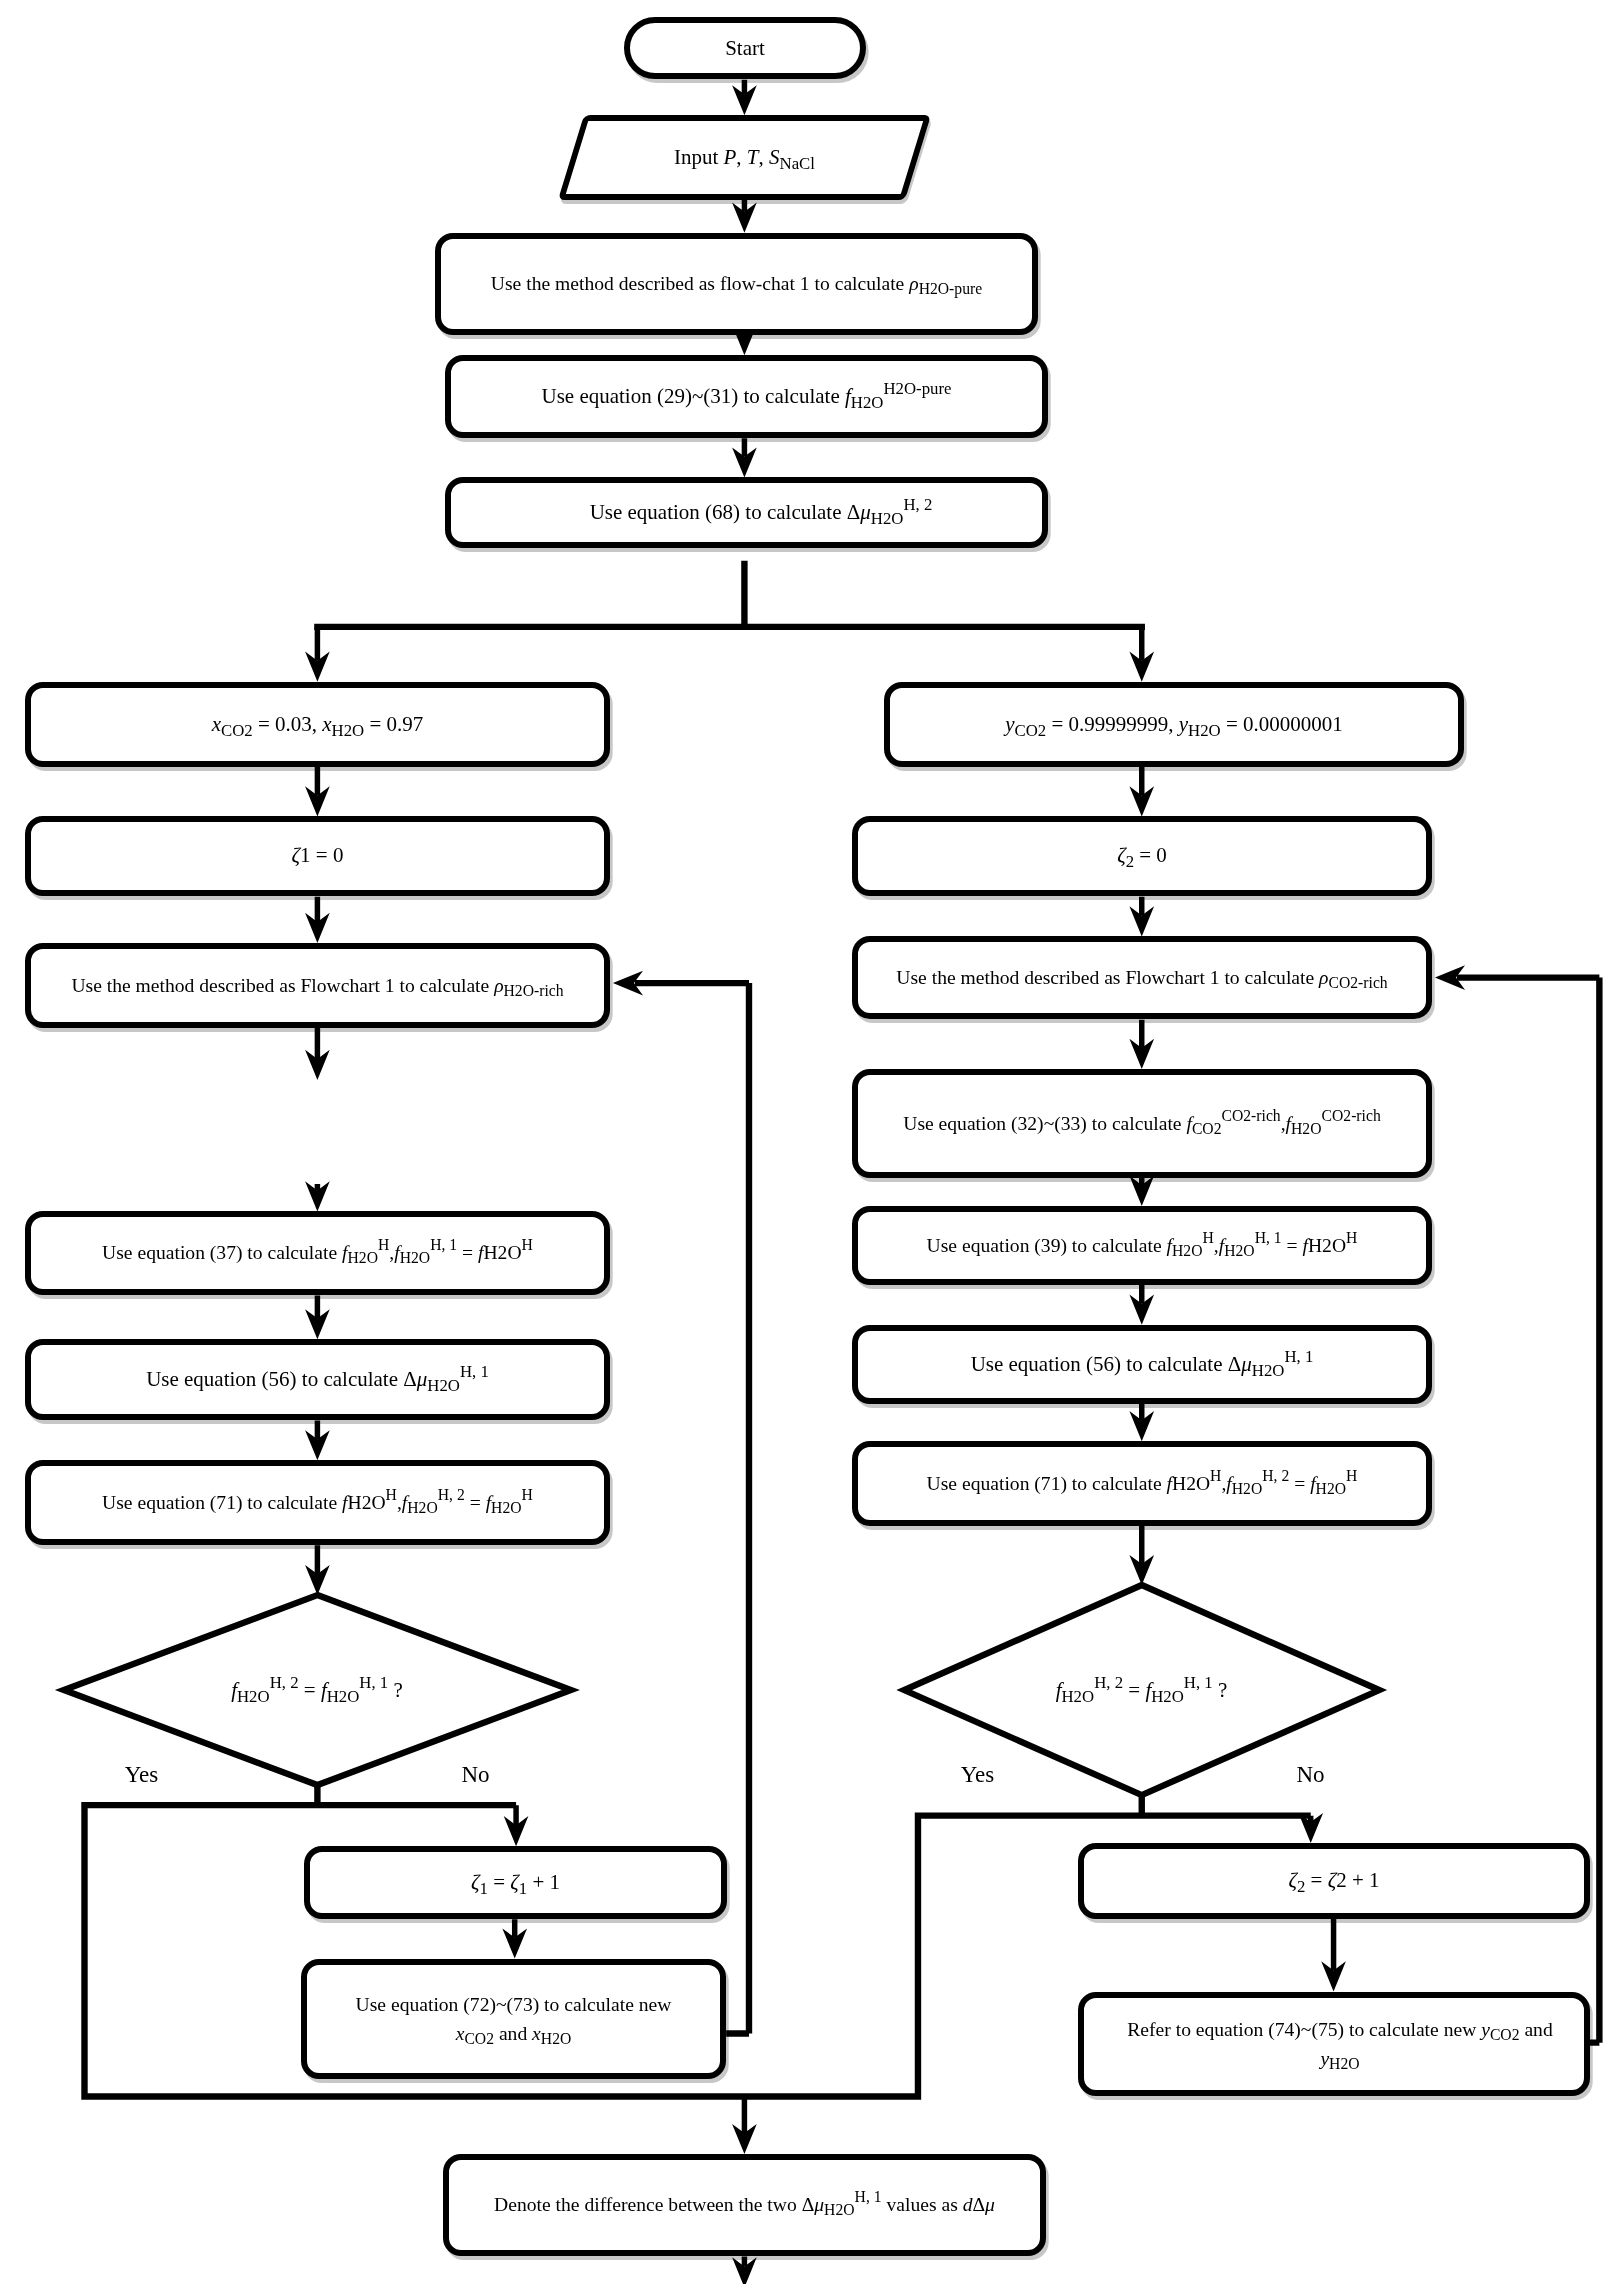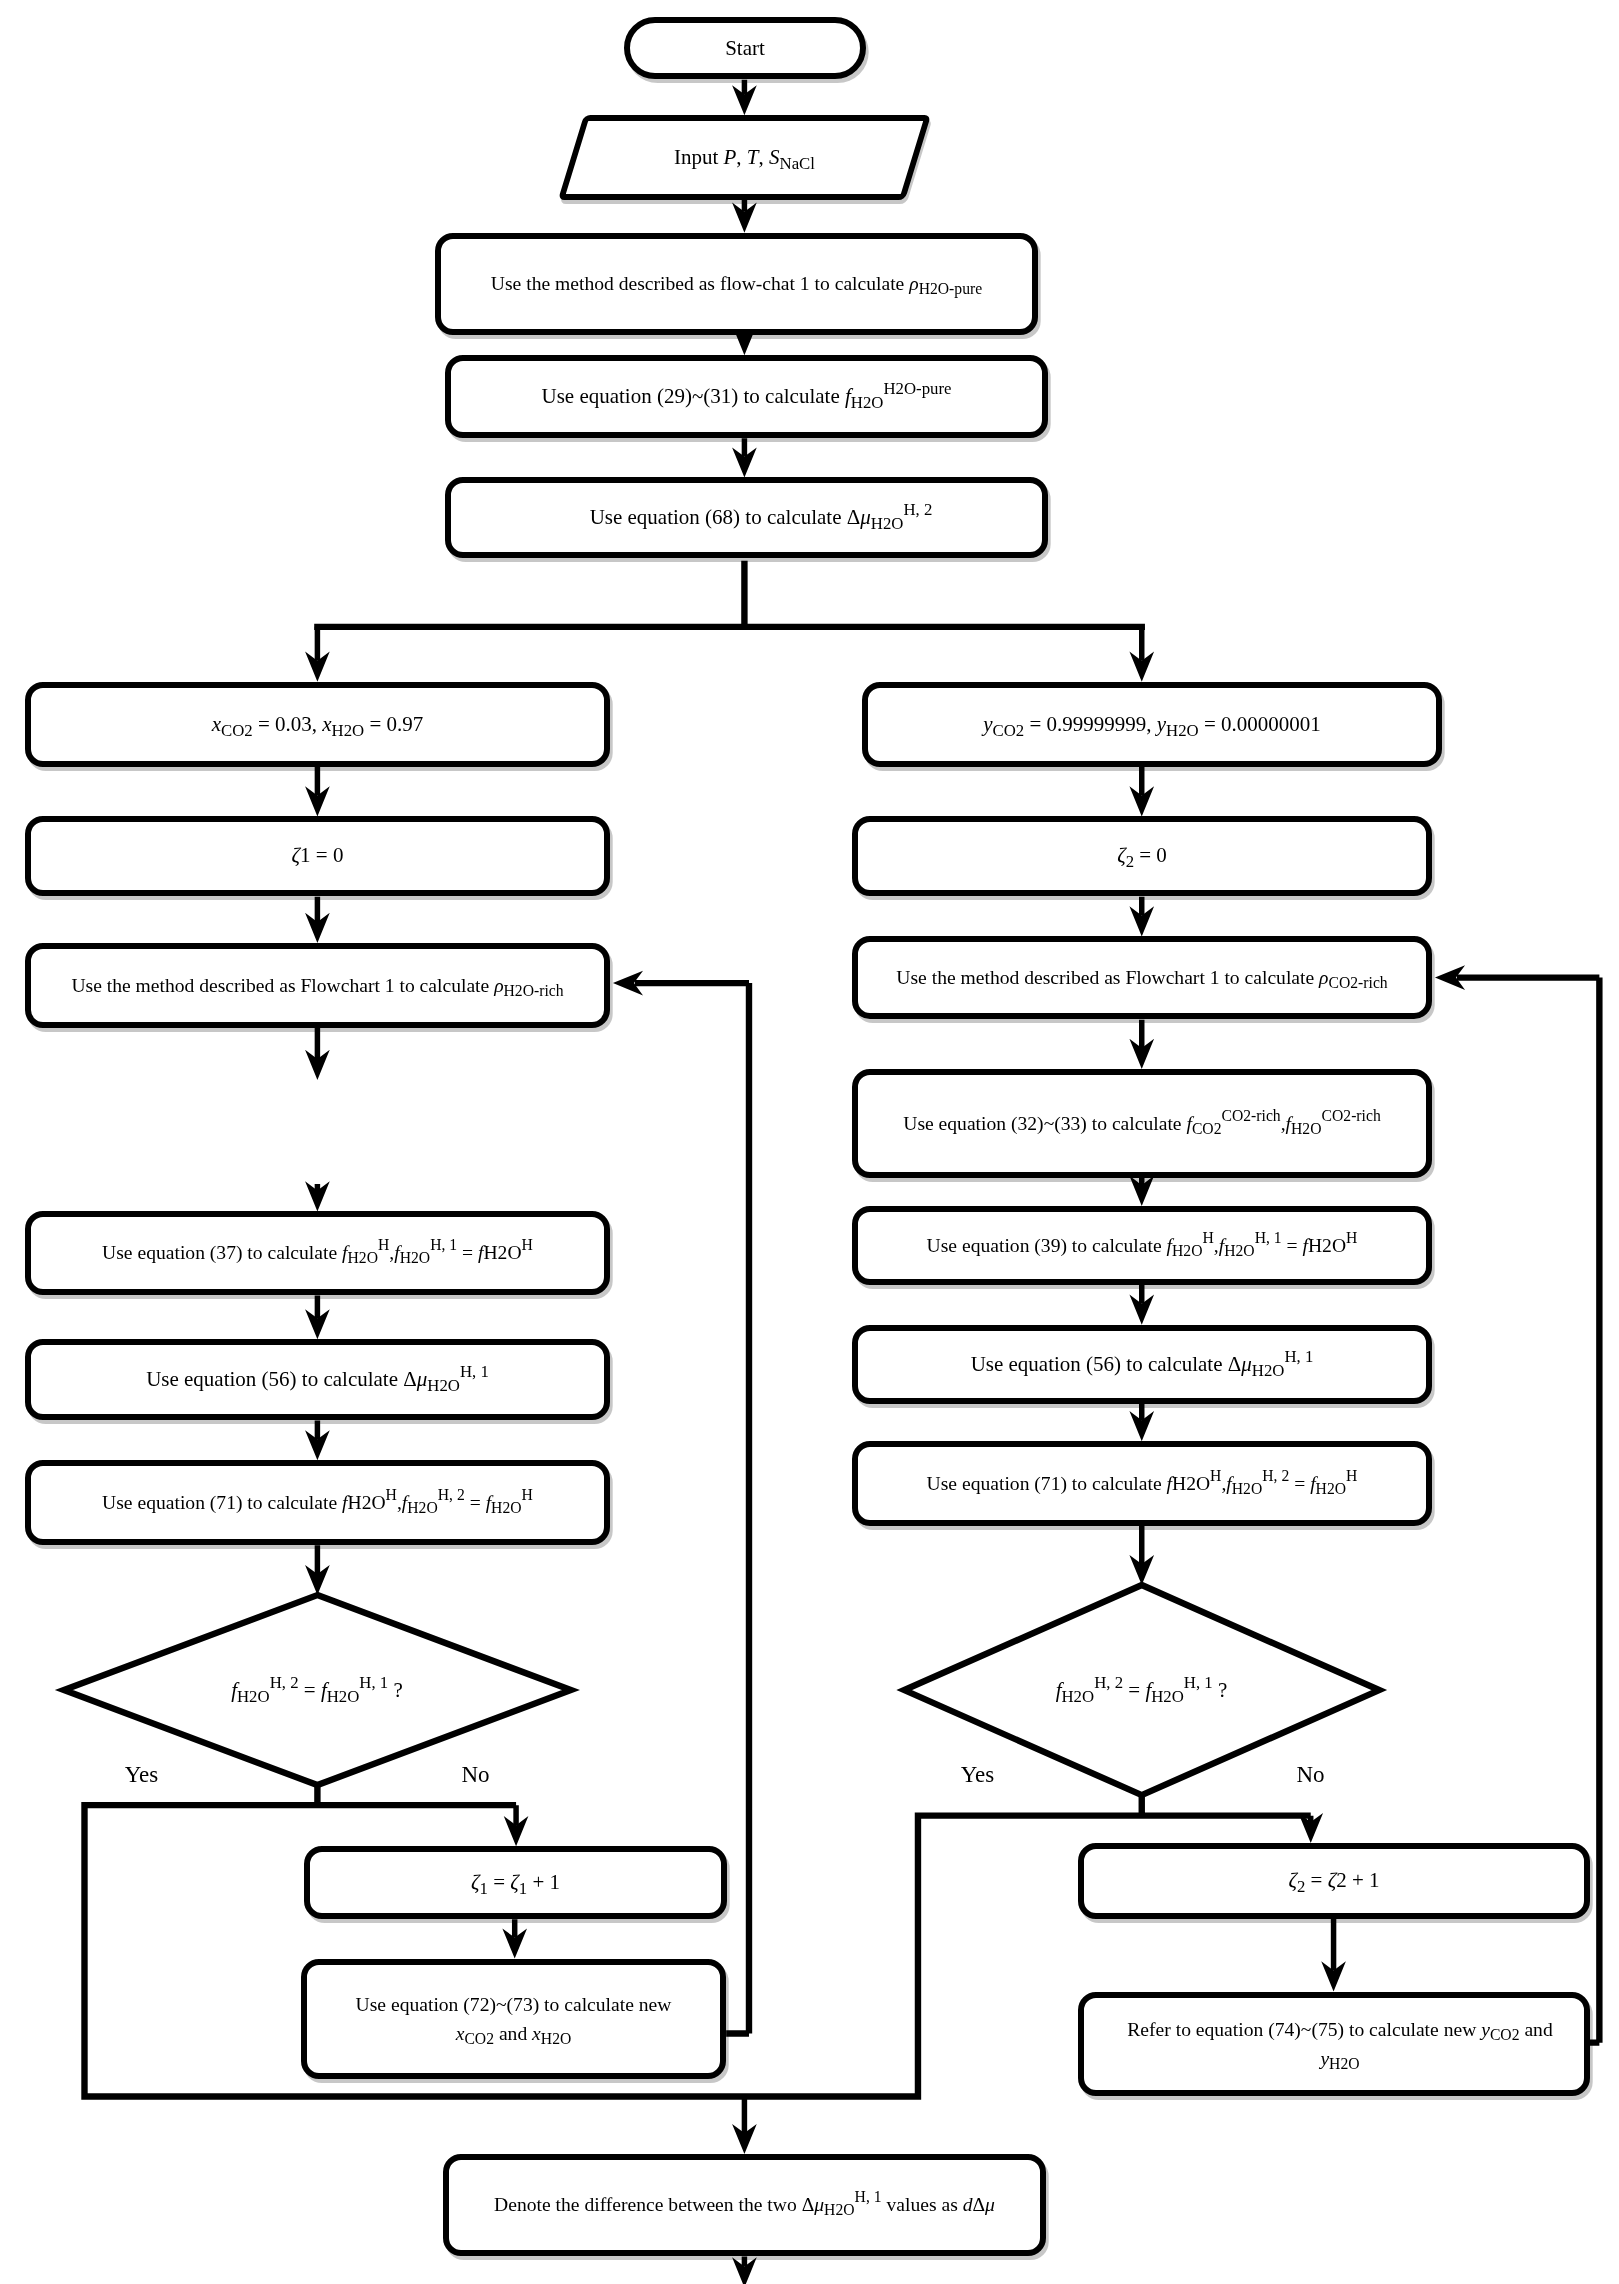--- a/index.html
+++ b/index.html
@@ -111,21 +111,21 @@
   </div>
 
   <div class="node process small" style="left:435px;top:233px;width:603px;height:102px;">
     <span>Use the method described as flow-chat 1 to calculate <i>ρ</i><sub>H2O-pure</sub></span>
   </div>
 
   <div class="node process" style="left:445px;top:355px;width:603px;height:83px;">
     <span>Use equation (29)~(31) to calculate <i>f</i><sub>H2O</sub><sup>H2O-pure</sup></span>
   </div>
 
-  <div class="node process" style="left:445px;top:477px;width:603px;height:81px;padding-left:41px;">
+  <div class="node process" style="left:445px;top:477px;width:603px;height:71px;padding-left:41px;">
     <span>Use equation (68) to calculate Δ<i>μ</i><sub>H2O</sub><sup>H, 2</sup></span>
   </div>
 
   <div class="node process" style="left:25px;top:682px;width:585px;height:85px;">
     <span><i>x</i><sub>CO2</sub> = 0.03, <i>x</i><sub>H2O</sub> = 0.97</span>
   </div>
 
   <div class="node process" style="left:25px;top:816px;width:585px;height:80px;">
     <span><i>ζ</i>1 = 0</span>
   </div>
@@ -155,21 +155,21 @@
   <div class="elabel" style="left:439px;top:1756px;width:73px;height:37px;">No</div>
 
   <div class="node process" style="left:304px;top:1846px;width:423px;height:73px;">
     <span><i>ζ</i><sub>1</sub> = <i>ζ</i><sub>1</sub> + 1</span>
   </div>
 
   <div class="node process small" style="left:301px;top:1959px;width:425px;height:120px;padding:1.8px 32px;">
     <span>Use equation (72)~(73) to calculate new <i>x</i><sub>CO2</sub> and <i>x</i><sub>H2O</sub></span>
   </div>
 
-  <div class="node process" style="left:862px;top:682px;width:580px;height:85px;">
+  <div class="node process" style="left:884px;top:682px;width:580px;height:85px;">
     <span><i>y</i><sub>CO2</sub> = 0.99999999, <i>y</i><sub>H2O</sub> = 0.00000001</span>
   </div>
 
   <div class="node process" style="left:852px;top:816px;width:580px;height:80px;">
     <span><i>ζ</i><sub>2</sub> = 0</span>
   </div>
 
   <div class="node process small" style="left:852px;top:936px;width:580px;height:83px;">
     <span>Use the method described as Flowchart 1 to calculate <i>ρ</i><sub>CO2-rich</sub></span>
   </div>

